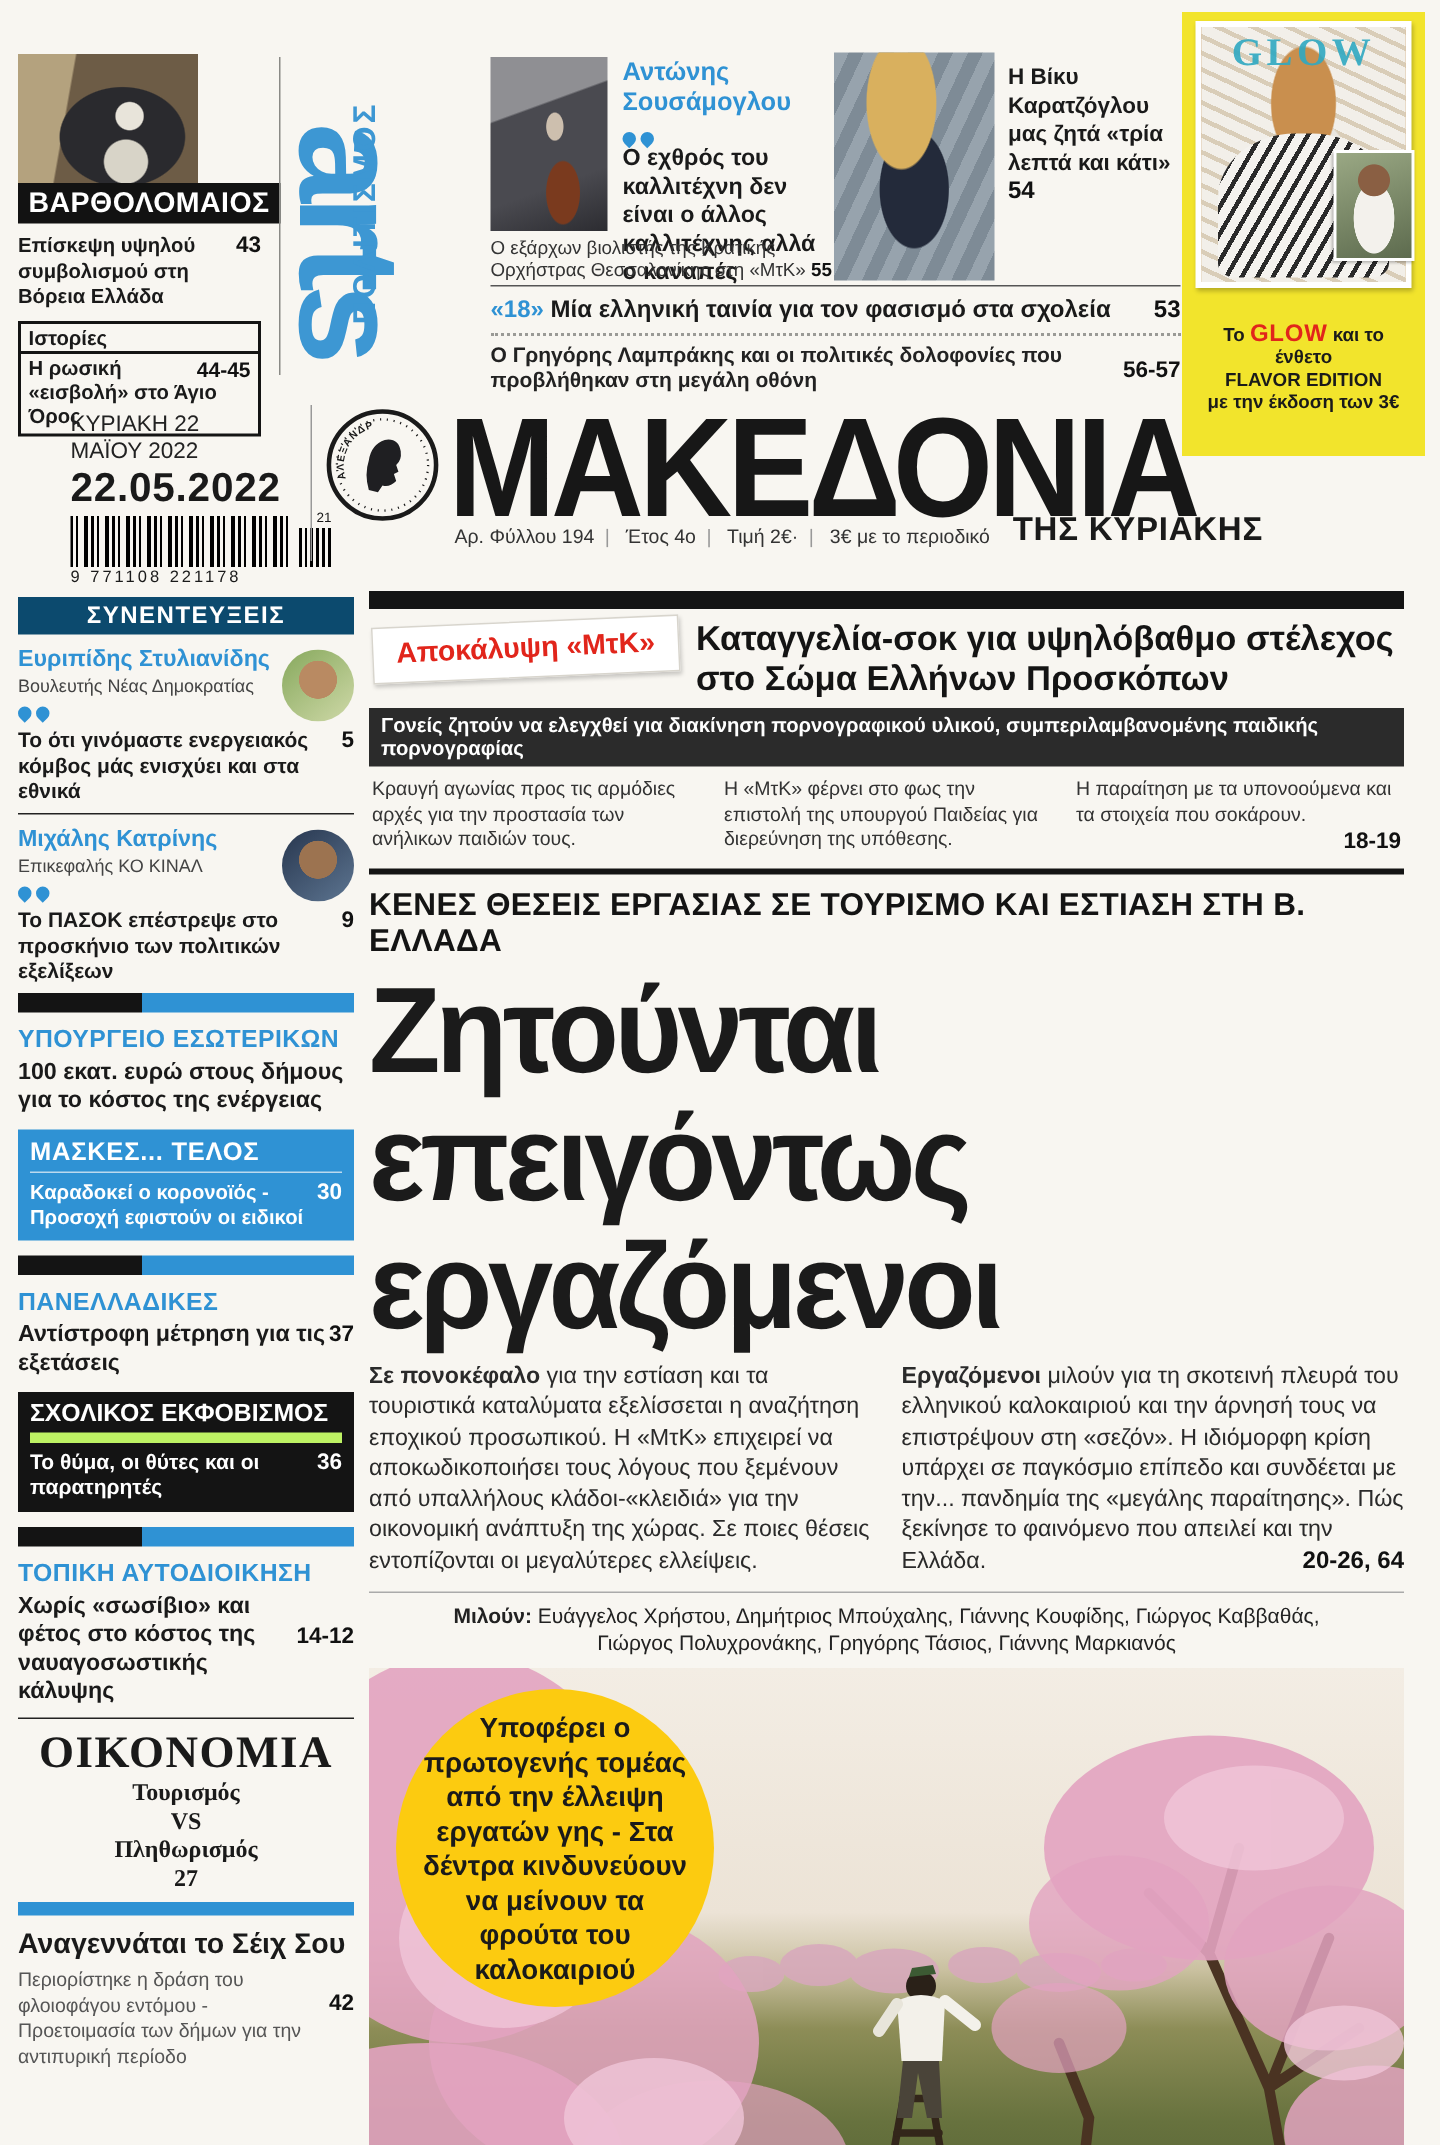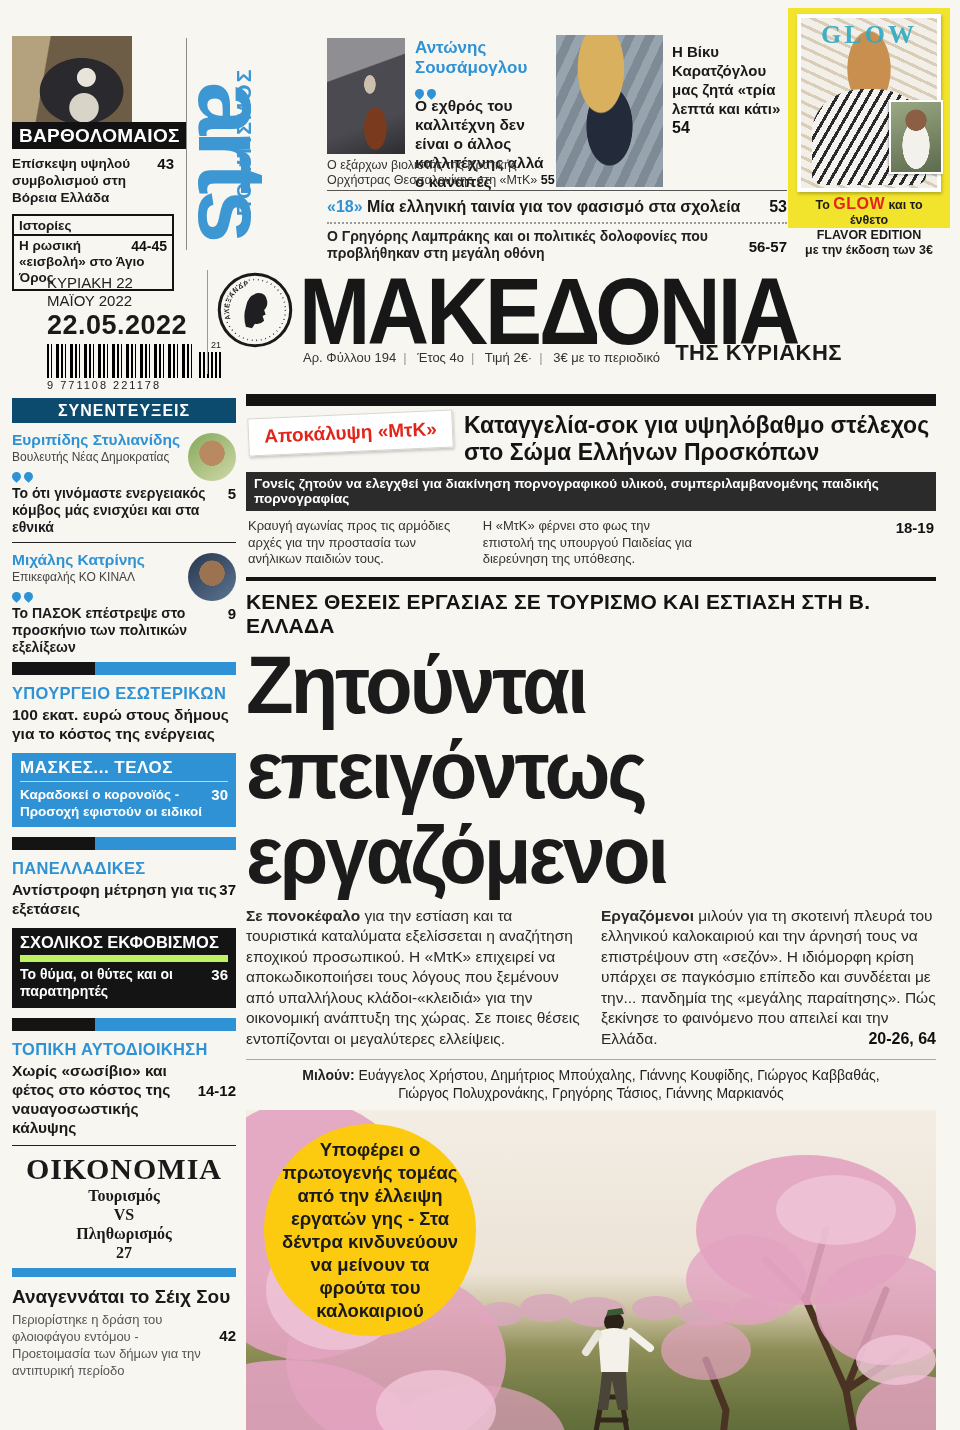--- a/index.html
+++ b/index.html
@@ -59,40 +59,40 @@
   .mid-rule { position:absolute; left:327px; top:190px; width:460px; height:1px; background:#555; }
   .film18 { position:absolute; left:327px; top:198px; width:460px; font-size:16px; font-weight:bold; }
   .film18 .tag { color:#2f92d4; }
   .film18 .pgnum { float:right; }
   .dot-rule { position:absolute; left:327px; top:222px; width:460px; height:0;
       border-top:2px dotted #9a9a96; }
   .lambr { position:absolute; left:327px; top:228px; width:460px; font-size:14px; font-weight:bold;
       line-height:17px; color:#222; }
   .lambr .pgnum { float:right; margin-top:10px; font-size:15px; }
 
-  .glowbox { position:absolute; left:788px; top:8px; width:162px; height:220px; background:#f2e42c; padding:6px 9px; }
+  .glowbox { position:absolute; left:788px; top:8px; width:162px; height:296px; background:#f2e42c; padding:6px 9px; }
   .glow-cover { position:relative; width:144px; height:178px; background:#fff; padding:4px; box-shadow:1px 2px 3px rgba(0,0,0,.25); }
   .glow-cover-img { position:relative; width:100%; height:100%; overflow:hidden;
       background:
       radial-gradient(ellipse at 50% 30%, #c98f4e 0 22%, transparent 23%),
       radial-gradient(ellipse at 52% 62%, #e9e6e0 0 30%, transparent 31%),
       repeating-linear-gradient(25deg, #f2efe9 0 7px, #d9cdb8 7px 10px),
       linear-gradient(#b9803d,#caa368); }
   .glow-cover-img .stripes { position:absolute; left:8%; top:42%; width:84%; height:56%;
       background:repeating-linear-gradient(120deg,#f4f2ee 0 6px,#2a2a2a 6px 9px); border-radius:45% 45% 10% 10%; }
   .glow-masthead { position:absolute; top:2px; left:0; width:100%; text-align:center;
       font-family:"Liberation Serif", serif; font-weight:bold; font-size:26px; letter-spacing:3px;
       color:#2fa9c2; opacity:.9; }
   .glow-inset { position:absolute; right:-2px; bottom:18px; width:54px; height:74px; background:#fff; padding:2px;
       box-shadow:-1px 1px 2px rgba(0,0,0,.3); }
   .glow-inset-img { width:100%; height:100%;
       background: radial-gradient(circle at 50% 26%, #8a5f43 0 18%, transparent 19%),
       radial-gradient(ellipse at 50% 62%, #f3f1ec 0 38%, transparent 39%),
       linear-gradient(160deg,#9aa884,#5d6b4e); }
-  .glow-text { margin-top:4px; text-align:center; font-size:12.5px; font-weight:bold; line-height:15px; color:#1a1a1a; }
+  .glow-text { margin-top:23px; text-align:center; font-size:12.5px; font-weight:bold; line-height:15px; color:#1a1a1a; }
   .glow-brand { color:#e1251b; font-size:16px; letter-spacing:.5px; }
 
   
   .masthead { position:absolute; left:11px; top:262px; width:859px; height:132px; }
   .mh-day { position:absolute; left:36px; top:12px; font-size:15px; line-height:18px; color:#222; }
   .mh-date { position:absolute; left:36px; top:48px; font-size:27px; font-weight:bold; letter-spacing:.5px; }
   .mh-barcode-wrap { position:absolute; left:36px; top:82px; width:146px; }
   .mh-barcode { height:34px; background:repeating-linear-gradient(90deg,
       #000 0 2px, transparent 2px 4px, #000 4px 5px, transparent 5px 9px, #000 9px 12px, transparent 12px 14px); }
   .mh-barcode-sm { position:absolute; right:-28px; top:8px; width:22px; height:26px;
@@ -368,20 +368,21 @@
     <div class="sc-topbar"></div>
     <div class="sc-band">
       <div class="sc-tag">Αποκάλυψη «ΜτΚ»</div>
       <div class="sc-head">Καταγγελία-σοκ για υψηλόβαθμο στέλεχος στο Σώμα Ελλήνων Προσκόπων</div>
     </div>
     <div class="sc-sub">Γονείς ζητούν να ελεγχθεί για διακίνηση πορνογραφικού υλικού, συμπεριλαμβανομένης παιδικής πορνογραφίας</div>
     <div class="sc-cols">
       <div class="sc-col">Κραυγή αγωνίας προς τις αρμόδιες αρχές για την προστασία των ανήλικων παιδιών τους.</div>
       <div class="sc-col">Η «ΜτΚ» φέρνει στο φως την επιστολή της υπουργού Παιδείας για διερεύνηση της υπόθεσης.</div>
       <div class="sc-col">
+        <span>Η παραίτηση με τα υπονοούμενα και τα στοιχεία που σοκάρουν.</span>
         <span class="pgnum">18-19</span>
       </div>
     </div>
 
     <div class="kicker">ΚΕΝΕΣ ΘΕΣΕΙΣ ΕΡΓΑΣΙΑΣ ΣΕ ΤΟΥΡΙΣΜΟ ΚΑΙ ΕΣΤΙΑΣΗ ΣΤΗ Β. ΕΛΛΑΔΑ</div>
     <div class="headline">
       <div>Ζητούνται</div>
       <div>επειγόντως</div>
       <div>εργαζόμενοι</div>
     </div>

